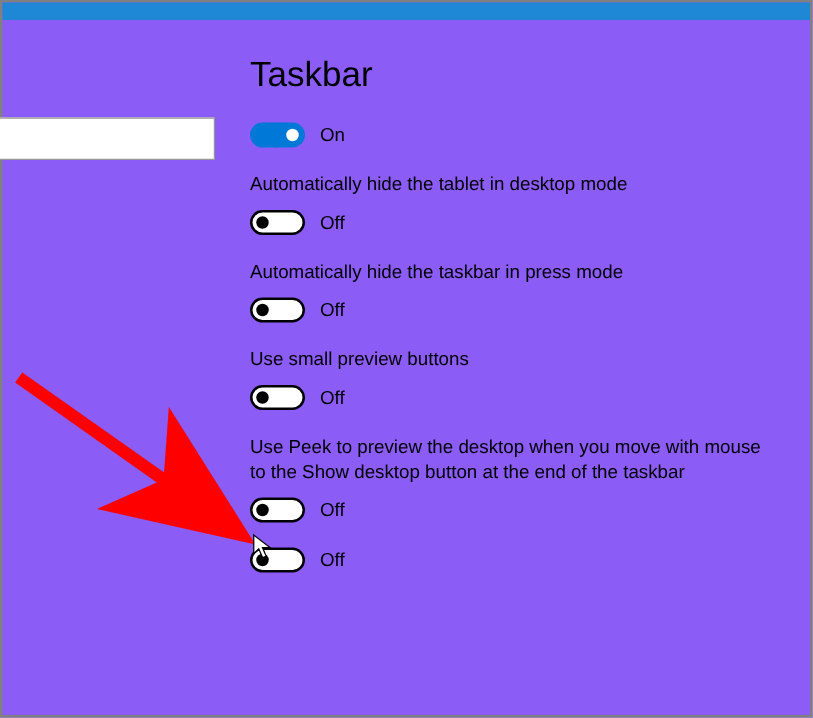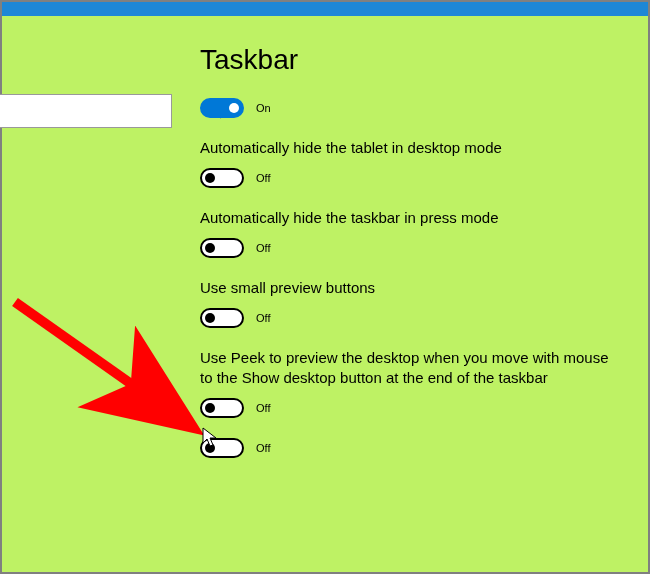--- a/index.html
+++ b/index.html
@@ -11,21 +11,21 @@
     background: #fff;
     width: 650px;
     height: 574px;
     overflow: hidden;
   }
   .outer {
     border: 2px solid #808080;
     width: 650px;
     height: 574px;
     position: relative;
-    background: #bef264;
+    background: #8b5cf6;
   }
   .titlebar {
     height: 14px;
     background: #1e87d6;
   }
   .content {
     position: relative;
     height: calc(100% - 14px);
   }
   .search-box {
@@ -108,21 +108,21 @@
   .toggle.on .knob {
     width: 10px;
     height: 10px;
     border-radius: 50%;
     background: #fff;
     position: absolute;
     top: 3px;
     right: 3px;
   }
   .toggle-state {
-    font-size: 11px;
+    font-size: 15px;
   }
   .arrow-overlay {
     position: absolute;
     left: 8px;
     top: 280px;
     pointer-events: none;
   }
   .cursor-overlay {
     position: absolute;
     left: 200px;

